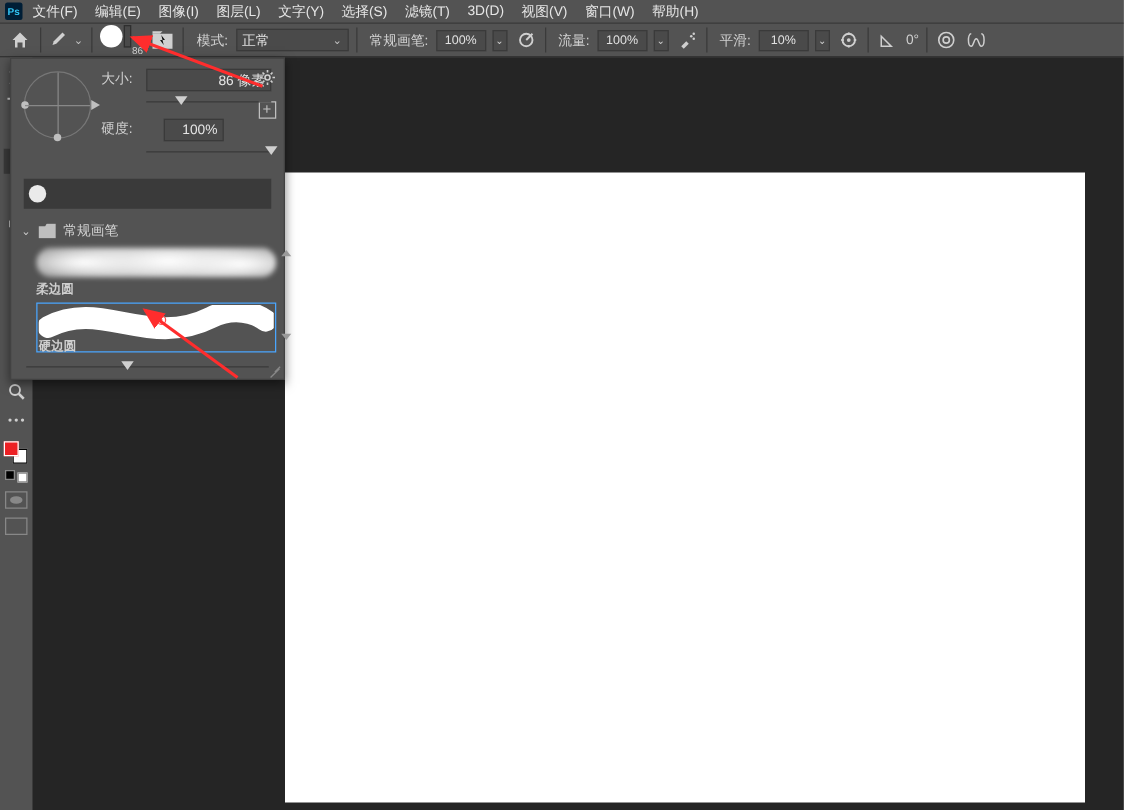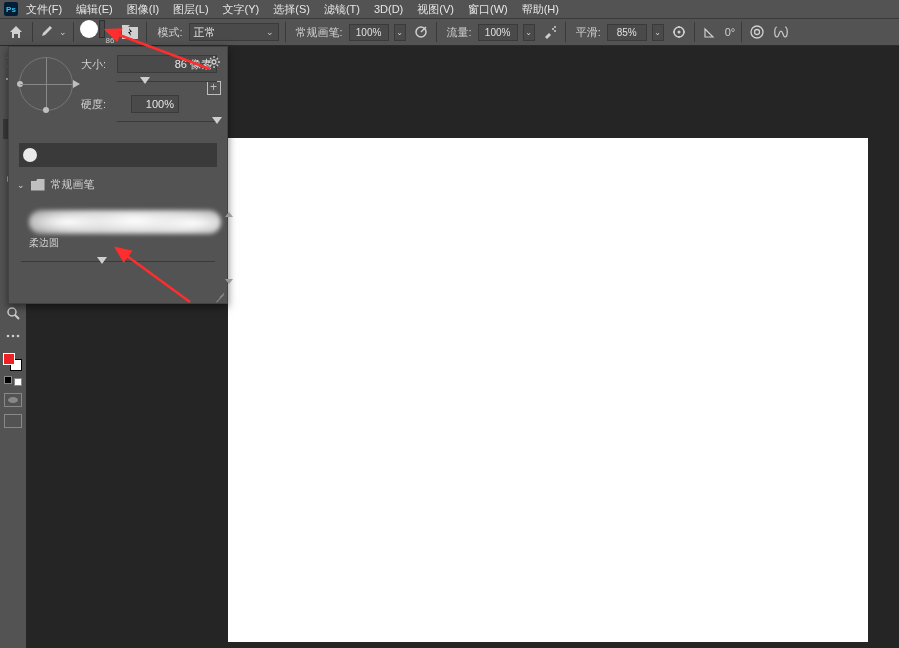--- a/index.html
+++ b/index.html
@@ -47,39 +47,39 @@
   
   .brush-panel { position:absolute; left:8px; top:46px; width:220px; height:258px; background:#535353; border:1px solid #424242; box-shadow:0 3px 8px rgba(0,0,0,.5); font-size:11px; color:#d0d0d0; z-index:10; }
   .bp-top { padding:8px 10px 4px 10px; display:flex; gap:8px; }
   .angle-ctrl { width:54px; height:54px; border:1px solid #777; border-radius:50%; position:relative; flex-shrink:0; margin-top:2px; }
   .angle-ctrl::before { content:""; position:absolute; left:50%; top:0; width:0; border-left:1px solid #888; height:100%; }
   .angle-ctrl::after  { content:""; position:absolute; top:50%; left:0; height:0; border-top:1px solid #888; width:100%; }
   .angle-dot1 { position:absolute; width:6px; height:6px; border-radius:50%; background:#bfbfbf; left:-3px; top:calc(50% - 3px); }
   .angle-dot2 { position:absolute; width:6px; height:6px; border-radius:50%; background:#bfbfbf; left:calc(50% - 3px); bottom:-3px; }
   .angle-arrow { position:absolute; right:-8px; top:calc(50% - 4px); width:0; height:0; border-left:7px solid #bfbfbf; border-top:4px solid transparent; border-bottom:4px solid transparent; }
   .bp-fields { flex:1; }
-  .bp-row { display:flex; align-items:center; margin-bottom:2px; }
+  .bp-row { display:flex; align-items:flex-start; margin-bottom:2px; }
   .bp-row .lbl { width:36px; }
   .bp-row .fld { flex:1; height:18px; background:#4a4a4a; border:1px solid #3a3a3a; text-align:right; padding:0 4px; font-size:11px; color:#e6e6e6; display:flex; align-items:center; justify-content:flex-end; }
   .slider { height:14px; position:relative; margin:0 0 6px 36px; }
   .slider::before { content:""; position:absolute; top:6px; left:0; right:0; height:1px; background:#3a3a3a; }
   .slider .grip { position:absolute; top:2px; width:0; height:0; border-left:5px solid transparent; border-right:5px solid transparent; border-top:7px solid #cfcfcf; transform:translateX(-50%); }
   .bp-side { position:absolute; right:6px; top:8px; display:flex; flex-direction:column; gap:12px; align-items:center; }
   .gear { width:14px; height:14px; }
   .newdoc { width:14px; height:14px; border:1px solid #bfbfbf; position:relative; }
   .newdoc::after { content:"+"; position:absolute; left:2px; top:-2px; font-size:12px; color:#bfbfbf;}
   
   .brush-preview { margin:4px 10px 8px 10px; height:24px; background:#3a3a3a; position:relative; }
   .brush-preview .stroke-hard { position:absolute; left:4px; top:5px; width:14px; height:14px; border-radius:50%; background:#eaeaea; }
   
   .preset-heading { display:flex; align-items:center; gap:6px; padding:2px 8px; font-size:11px; }
   .preset-heading .tri { font-size:9px; }
   .preset-heading .fold-ic { width:14px; height:12px; background:#bfbfbf; clip-path: polygon(0 20%,40% 20%,50% 0,100% 0,100% 100%,0 100%);}
   
-  .preset-list { margin:16px 6px 2px 20px; position:relative; }
+  .preset-list { margin:4px 6px 2px 20px; position:relative;font-weight:bold; }
   .preset-item { height:40px; margin-bottom:4px; position:relative; }
   .preset-item .sw { height:24px; border-radius:12px; position:relative; }
   .preset-item .lbl { font-size:10px; color:#cfcfcf; margin-top:2px; }
   .scroll-ind { position:absolute; right:-12px; top:2px; width:8px; height:82px; }
   .scroll-ind .arr { width:0;height:0;border-left:4px solid transparent;border-right:4px solid transparent; }
   .scroll-ind .up { border-bottom:5px solid #9a9a9a; margin-bottom:62px;}
   .scroll-ind .dn { border-top:5px solid #9a9a9a;}
   
   .soft-stroke { height:24px; background:radial-gradient(ellipse 70% 140% at 20% 50%, #fff 0%, rgba(255,255,255,0) 70%), radial-gradient(ellipse 80% 160% at 55% 45%, #fff 0%, rgba(255,255,255,0) 70%), radial-gradient(ellipse 70% 140% at 85% 55%, #fff 0%, rgba(255,255,255,0) 70%); filter:blur(2px); }
   
@@ -168,21 +168,21 @@
   <div class="icon-btn">
     <svg width="16" height="16" viewBox="0 0 16 16">
         <path d="M3 13 L7 9 L9 11 L5 15 Z" fill="#cfcfcf"></path>
         <circle cx="11" cy="5" r="1" fill="#cfcfcf"></circle>
         <circle cx="13" cy="3" r="1" fill="#cfcfcf"></circle>
         <circle cx="13" cy="7" r="1" fill="#cfcfcf"></circle>
       </svg>
   </div>
   <div class="divider"></div>
   <span class="opt-label">平滑:</span>
-  <div class="num-field">85%</div>
+  <div class="num-field">10%</div>
   <div class="dd">⌄</div>
   <div class="icon-btn">
     <svg width="14" height="14" viewBox="0 0 14 14">
         <circle cx="7" cy="7" r="5" fill="none" stroke="#cfcfcf" stroke-width="1.5"></circle>
         <circle cx="7" cy="7" r="1.5" fill="#cfcfcf"></circle>
         <path d="M7 1 L7 3 M7 11 L7 13 M1 7 L3 7 M11 7 L13 7" stroke="#cfcfcf" stroke-width="1.5"></path>
       </svg>
   </div>
   <div class="divider"></div>
   <div class="icon-btn">
@@ -335,20 +335,31 @@
     <span>常规画笔</span>
   </div>
   <div class="preset-list">
     <div class="scroll-ind">
       <div class="arr up"></div>
         <div class="arr dn"></div>
     </div>
     <div class="preset-item">
       <div class="sw soft-stroke"></div>
       <div class="lbl">柔边圆</div>
+    </div>
+    <div class="preset-item hard-sel">
+      <div class="sw hard-stroke">
+        <svg viewBox="0 0 150 22" preserveAspectRatio="none">
+            <path d="M6 14 C 40 -4, 70 28, 110 8 C 130 -2, 145 10, 145 10" stroke="#fff" stroke-width="14" fill="none" stroke-linecap="round"></path>
+          </svg>
+        <div style="position:absolute;left:52%;top:50%;width:8px;height:8px;border:1px solid #ff4d4d;border-radius:50%;transform:translate(-50%,-50%);">
+          <div style="position:absolute;inset:2px;background:#ff4d4d;border-radius:50%"></div>
+        </div>
+      </div>
+      <div class="lbl">硬边圆</div>
     </div>
   </div>
   <div class="size-slider2">
       <div class="grip"></div>
     </div>
   <div class="resize"></div>
 </div>
 
 <svg class="arrow" style="left:100px; top:24px; width:120px; height:50px;">
   <defs>

